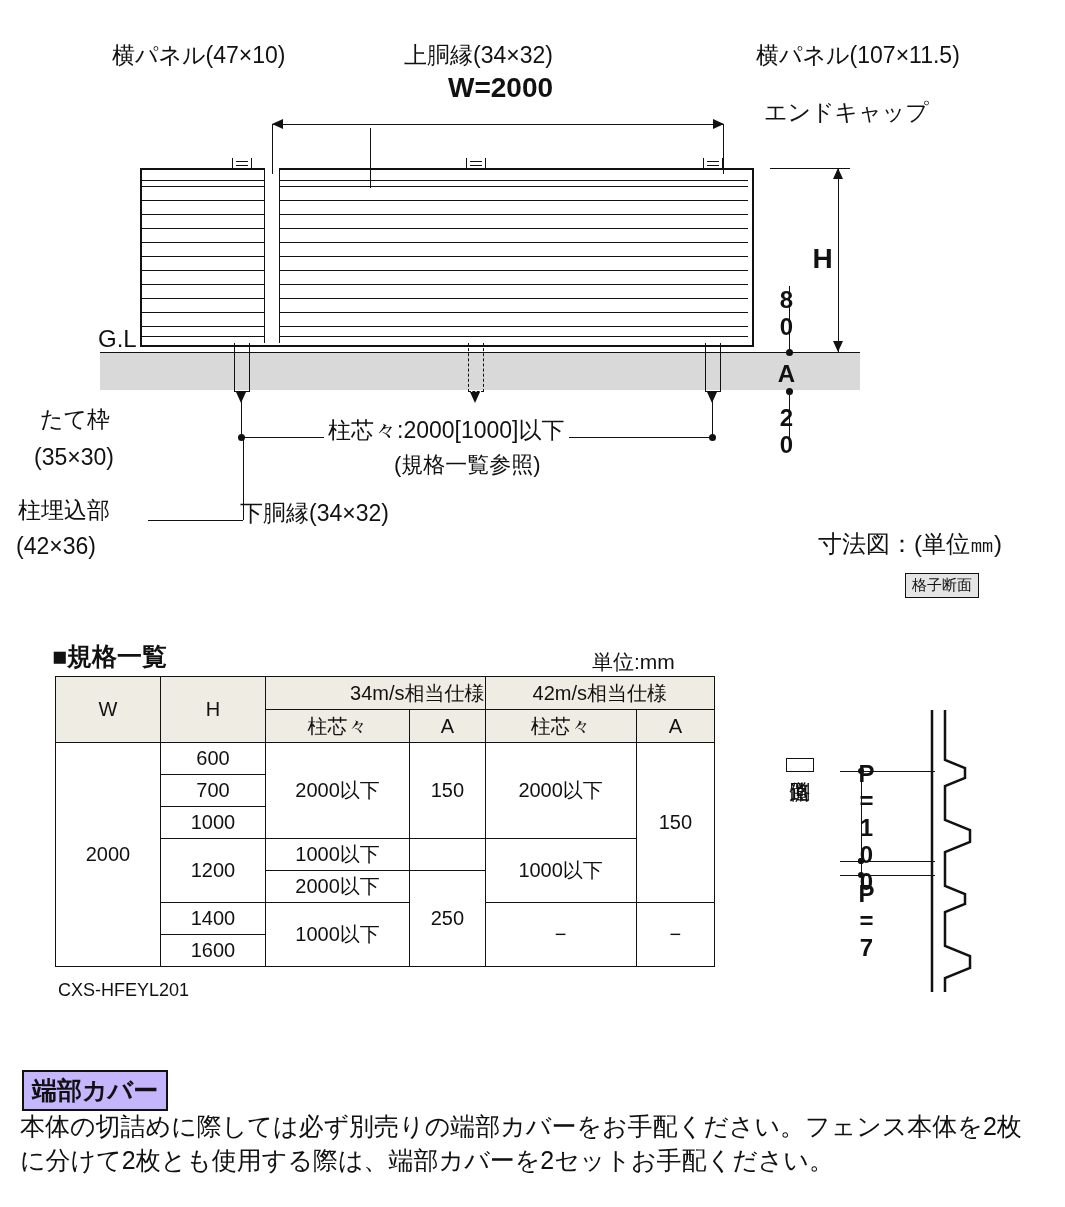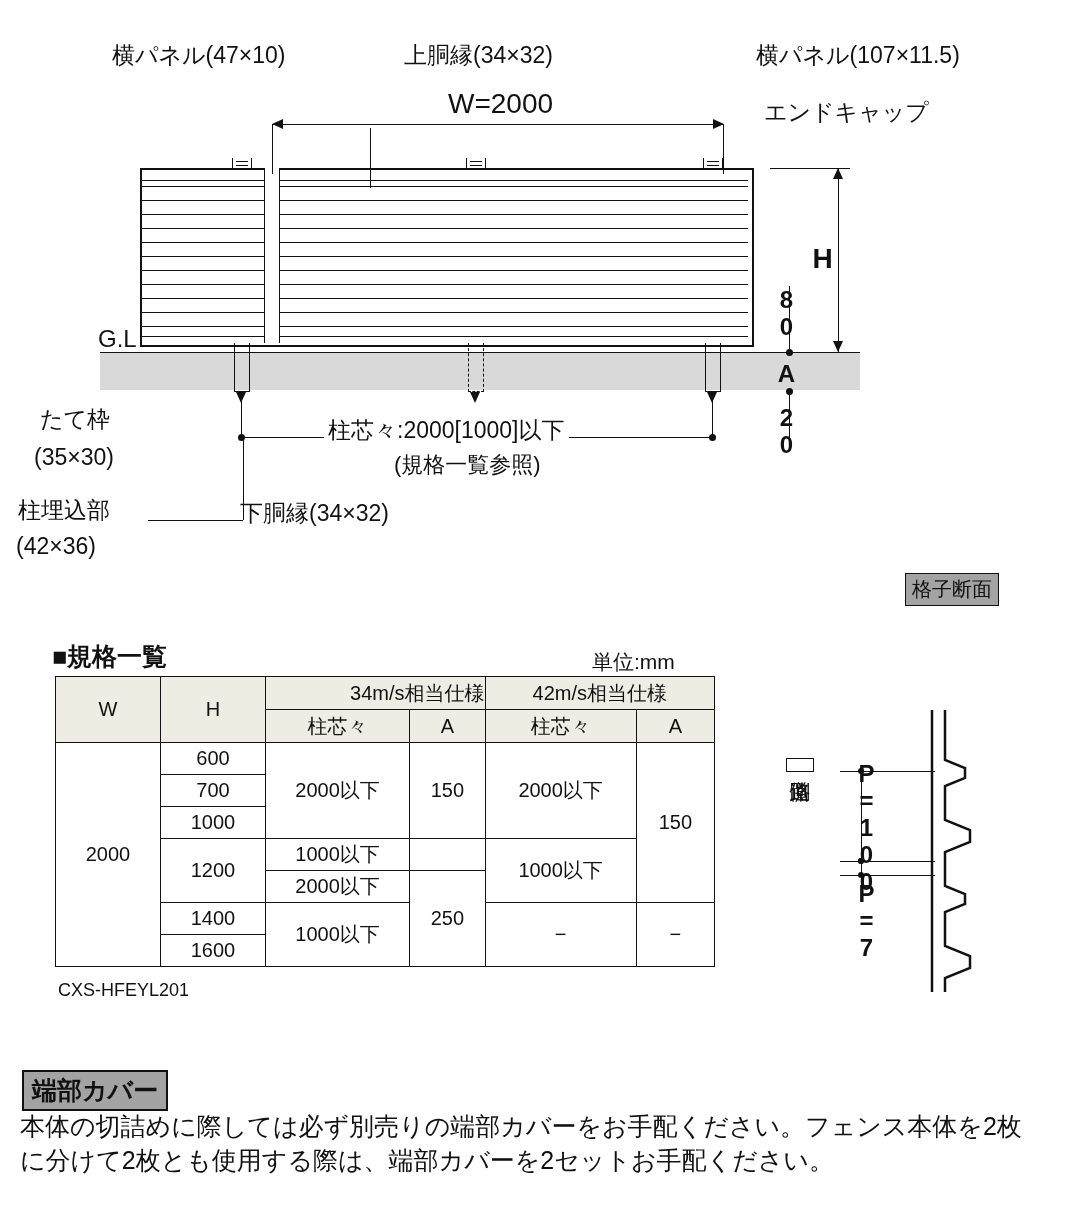--- a/index.html
+++ b/index.html
@@ -35,23 +35,23 @@
 
   
   #spec-title{font-size:25px;font-weight:bold;}
   #unit-note{font-size:21px;}
   table.spec{border-collapse:collapse;font-size:20px;}
   table.spec td,table.spec th{border:1px solid #111;text-align:center;font-weight:normal;padding:0;}
   .hdr{background:#efece4;height:32px;}
   .prodcode{font-size:18px;}
 
   
-  .boxlabel{border:2px solid #111;display:inline-block;padding:2px 8px;font-size:25px;font-weight:bold;background:#a3a3a3;}
+  .boxlabel{border:2px solid #111;display:inline-block;padding:2px 8px;font-size:25px;font-weight:bold;background:#c4b5fd;}
   #note-text{font-size:25px;line-height:1.35;width:1020px;}
-  .boxlabel-sm{border:1.5px solid #111;display:inline-block;padding:2px 6px;font-size:20px;background:#a3a3a3;}
+  .boxlabel-sm{border:1.5px solid #111;display:inline-block;padding:2px 6px;font-size:15px;background:#e5e5e5;}
 </style>
 </head>
 <body>
 
 <div class="page">
 
   <div id="elevation">
 
     <div class="ground" style="left:100px;top:352px;width:760px;height:38px;"></div>
 
@@ -97,21 +97,21 @@
     <div class="arrowD" style="left:707px;top:392px;"></div>
 
     <div class="line hline" style="left:100px;top:352px;width:760px;"></div>
     <div class="abs lbl" style="left:98px;top:325px;font-size:24px;">G.L</div>
 
     <div class="line hline" style="left:272px;top:124px;width:452px;"></div>
     <div class="arrowL" style="left:272px;top:119px;"></div>
     <div class="arrowR" style="left:713px;top:119px;"></div>
     <div class="line vline" style="left:272px;top:124px;height:50px;"></div>
     <div class="line vline" style="left:723px;top:124px;height:50px;"></div>
-    <div class="abs" style="left:448px;top:88px;font-size:28px;font-weight:normal;">W=2000</div>
+    <div class="abs" style="left:448px;top:72px;font-size:28px;font-weight:bold;">W=2000</div>
 
     <div class="line vline" style="left:838px;top:168px;height:184px;"></div>
     <div class="arrowU" style="left:833px;top:168px;"></div>
     <div class="arrowD" style="left:833px;top:341px;"></div>
     <div class="line hline" style="left:770px;top:168px;width:80px;"></div>
     <div class="line hline" style="left:760px;top:352px;width:90px;"></div>
     <div class="abs vert-text" style="left:806px;top:243px;font-size:28px;font-weight:bold;">H</div>
 
     <div class="line vline" style="left:789px;top:286px;height:66px;"></div>
     <div class="abs vert-text" style="left:772px;top:286px;font-size:24px;font-weight:bold;">80</div>
@@ -153,20 +153,21 @@
     <div class="line" style="left:164px;top:432px;width:155px;transform:rotate(-56deg);transform-origin:0 0;"></div>
 
     <div class="abs lbl" style="left:18px;top:495px;">柱埋込部</div>
     <div class="abs lbl" style="left:16px;top:533px;">(42×36)</div>
     <div class="line hline" style="left:148px;top:520px;width:95px;"></div>
     <div class="line vline" style="left:243px;top:436px;height:84px;"></div>
 
     <div class="abs lbl" style="left:240px;top:498px;">下胴縁(34×32)</div>
     <div class="line" style="left:228px;top:522px;width:110px;transform:rotate(-65deg);transform-origin:0 0;"></div>
 
+    <div class="abs lbl" style="left:818px;top:528px;font-size:24px;">寸法図：(単位㎜)</div>
 
     <div class="abs" style="left:905px;top:573px;">
       <span class="boxlabel-sm">格子断面</span>
     </div>
   </div>
 
   <div class="abs" style="left:52px;top:640px;">
     <div id="spec-title">■規格一覧</div>
   </div>
   <div class="abs" id="unit-note" style="left:592px;top:648px;">単位:mm</div>

